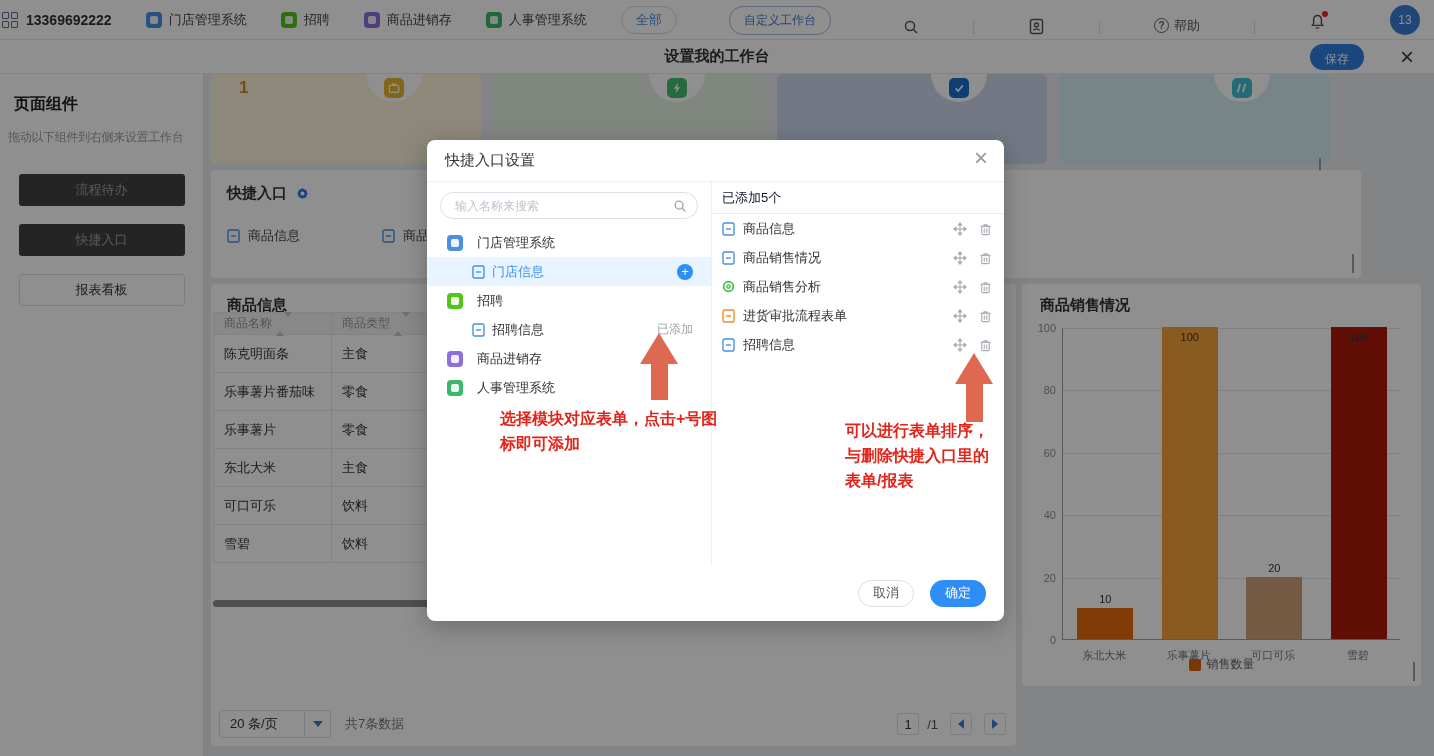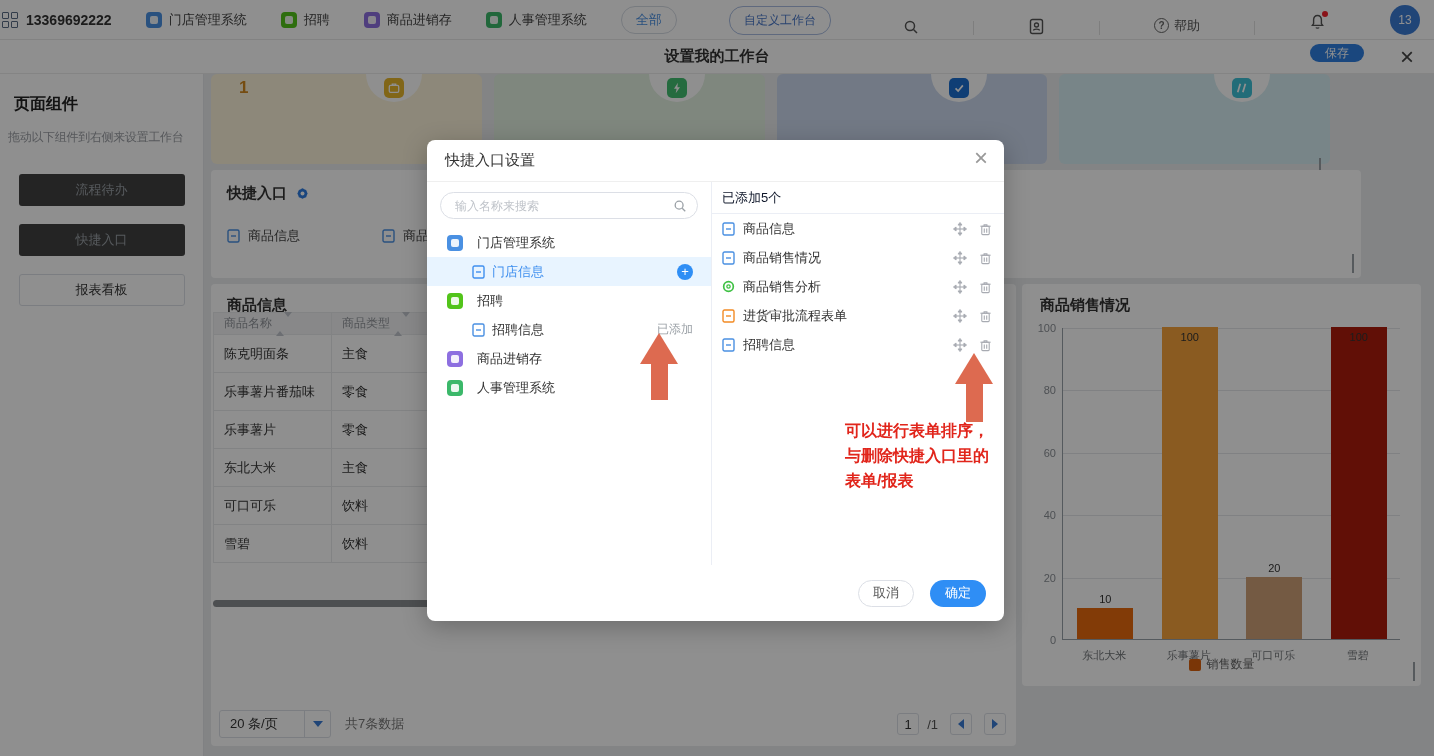--- a/index.html
+++ b/index.html
@@ -30,21 +30,21 @@
   .help-lbl { font-size:13px; color:#555; }
   .bell-wrap { position:relative; margin:0 10px; cursor:pointer;}
   .bell-dot { position:absolute; right:-2px; top:-2px; width:6px; height:6px; background:#f5222d; border-radius:50%; }
   .avatar { width:30px; height:30px; border-radius:50%; background:#3a7bd5; color:#fff; font-size:12px;
             display:flex; align-items:center; justify-content:center; margin-left:10px; cursor:pointer;}
 
   
   .page-header { position:absolute; left:0; top:40px; width:1434px; height:34px; background:#fff;
                  border-bottom:1px solid #ececec; display:flex; align-items:center; z-index:1;}
   .ph-title { position:absolute; left:0; right:0; text-align:center; font-size:15px; font-weight:bold; color:#333; }
-  .save-btn { position:absolute; right:70px; top:4px; height:18px; padding:0 15px; background:#2f7fe0; color:#fff;
+  .save-btn { position:absolute; right:70px; top:4px; height:26px; padding:7px 15px; background:#2f7fe0; color:#fff;
               border:none; border-radius:13px; font-size:12px; cursor:pointer; font-family:inherit;}
   .ph-close { position:absolute; right:20px; top:2px; font-size:24px; color:#444; cursor:pointer; line-height:30px;}
 
   
   .sidebar { position:absolute; left:0; top:74px; width:204px; bottom:0; background:#fff; border-right:1px solid #e4e6e9; z-index:1; padding:20px 14px;}
   .sb-title { font-size:16px; font-weight:bold; color:#222; margin-bottom:14px; }
   .sb-sub { font-size:12px; color:#9a9da3; margin-bottom:28px; margin-left:-6px; letter-spacing:-0.3px;}
   .sb-widget { width:166px; height:32px; margin:0 auto 18px auto; border-radius:3px; font-size:13px;
                display:flex; align-items:center; justify-content:center; cursor:grab;}
   .sb-widget.disabled { background:#404040; color:#9aa0a6; }
@@ -620,20 +620,21 @@
     <div class="m-footer">
       <button class="btn-cancel">取消</button>
       <button class="btn-ok">确定</button>
     </div>
   </div>
 
   <div class="anno big-arrow" id="arrowLeft" style="left:640px; top:333px;">
     <div class="head" style="border-bottom: 31px solid rgb(221, 106, 80);"></div>
     <div class="stem" style="width: 17px; height: 36px; background: rgb(221, 106, 80);"></div>
   </div>
+  <div class="anno tip-text" id="tipLeft" style="left: 500px; top: 406px; width: 222px; color: rgb(225, 37, 27);">选择模块对应表单，点击+号图标即可添加</div>
 
   <div class="anno big-arrow" id="arrowRight" style="left:955px; top:353px;">
     <div class="head" style="border-bottom: 31px solid rgb(221, 106, 80);"></div>
     <div class="stem" style="width: 17px; height: 38px; background: rgb(221, 106, 80);"></div>
   </div>
   <div class="anno tip-text" id="tipRight" style="left: 845px; top: 418px; color: rgb(225, 37, 27);">
       <div>可以进行表单排序，</div>
       <div>与删除快捷入口里的</div>
       <div>表单/报表</div>
     </div>

